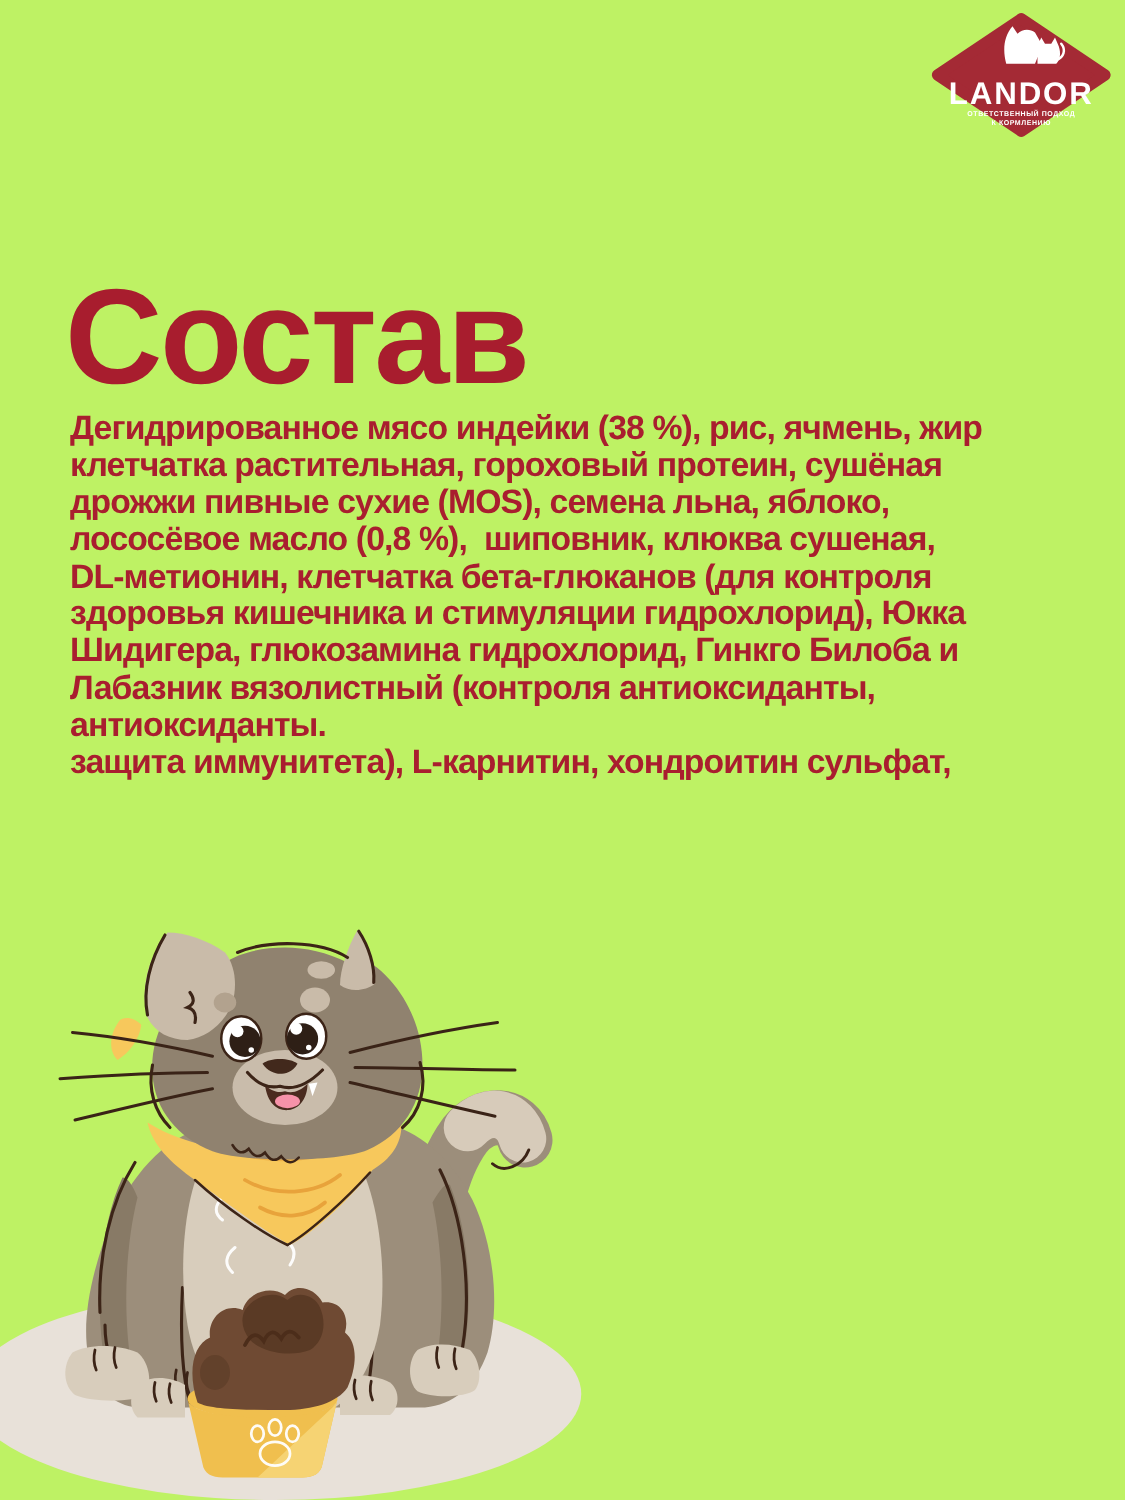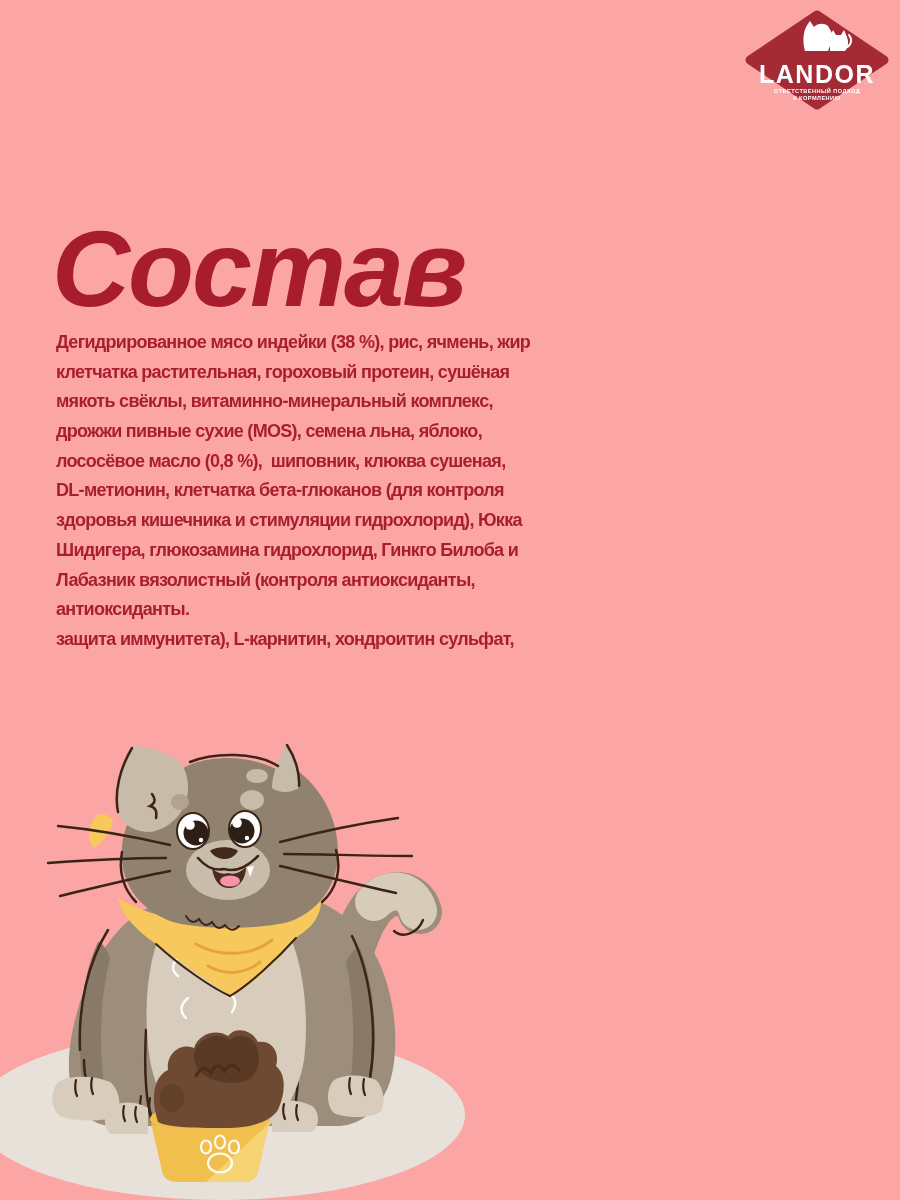--- a/index.html
+++ b/index.html
@@ -1,38 +1,38 @@
 <!DOCTYPE html>
 <html><head>
 <meta charset="utf-8">
 <style>
   html,body{margin:0;padding:0;}
   body{
     width:900px;height:1200px;background:#ffffff;overflow:hidden;
     font-family:"Liberation Sans", sans-serif;position:relative;
   }
-  .page{position:relative;width:900px;height:1200px;background:#fca5a5;}
+  .page{position:relative;width:900px;height:1200px;background:#bef264;}
 
   
   .logo{position:absolute;top:10px;right:8px;width:150px;height:106px;}
   .logo text{font-family:"Liberation Sans", sans-serif;fill:#ffffff;font-weight:700;}
   .logo .brand{font-size:25px;letter-spacing:1.5px;}
   .logo .tagline{font-size:5.6px;letter-spacing:0.45px;}
 
   
   .heading{
     position:absolute;left:52px;top:215px;margin:0;
     font-size:108px;font-weight:700;letter-spacing:-2px;line-height:1;
-    color:#A81D2E;white-space:pre;font-style:italic;
+    color:#A81D2E;white-space:pre;
   }
 
   
   .composition{
     position:absolute;left:56px;top:328px;color:#A91E2F;
-    font-size:18px;font-weight:700;letter-spacing:-0.7px;
+    font-size:27px;font-weight:700;letter-spacing:-0.7px;
   }
   .composition .line{white-space:pre;line-height:29.7px;height:29.7px;}
 
   
   .cat-wrap{position:absolute;left:0;top:730px;width:480px;height:470px;}
 </style>
 </head>
 <body>
 
 <div class="page">
@@ -49,21 +49,20 @@
       <text class="tagline" x="75" y="82.5" text-anchor="middle">ОТВЕТСТВЕННЫЙ ПОДХОД</text>
       <text class="tagline" x="75" y="90" text-anchor="middle">К КОРМЛЕНИЮ</text>
     </svg>
   </div>
 
   <h1 class="heading">Состав</h1>
 
   <div class="composition">
     <div class="line">Дегидрированное мясо индейки (38 %), рис, ячмень, жир</div>
     <div class="line">клетчатка растительная, гороховый протеин, сушёная</div>
-    <div class="line">мякоть свёклы, витаминно-минеральный комплекс,</div>
     <div class="line">дрожжи пивные сухие (MOS), семена льна, яблоко,</div>
     <div class="line">лососёвое масло (0,8 %),  шиповник, клюква сушеная,</div>
     <div class="line">DL-метионин, клетчатка бета-глюканов (для контроля</div>
     <div class="line">здоровья кишечника и стимуляции гидрохлорид), Юкка</div>
     <div class="line">Шидигера, глюкозамина гидрохлорид, Гинкго Билоба и</div>
     <div class="line">Лабазник вязолистный (контроля антиоксиданты,</div>
     <div class="line">антиоксиданты.</div>
     <div class="line">защита иммунитета), L-карнитин, хондроитин сульфат,</div>
   </div>
 

